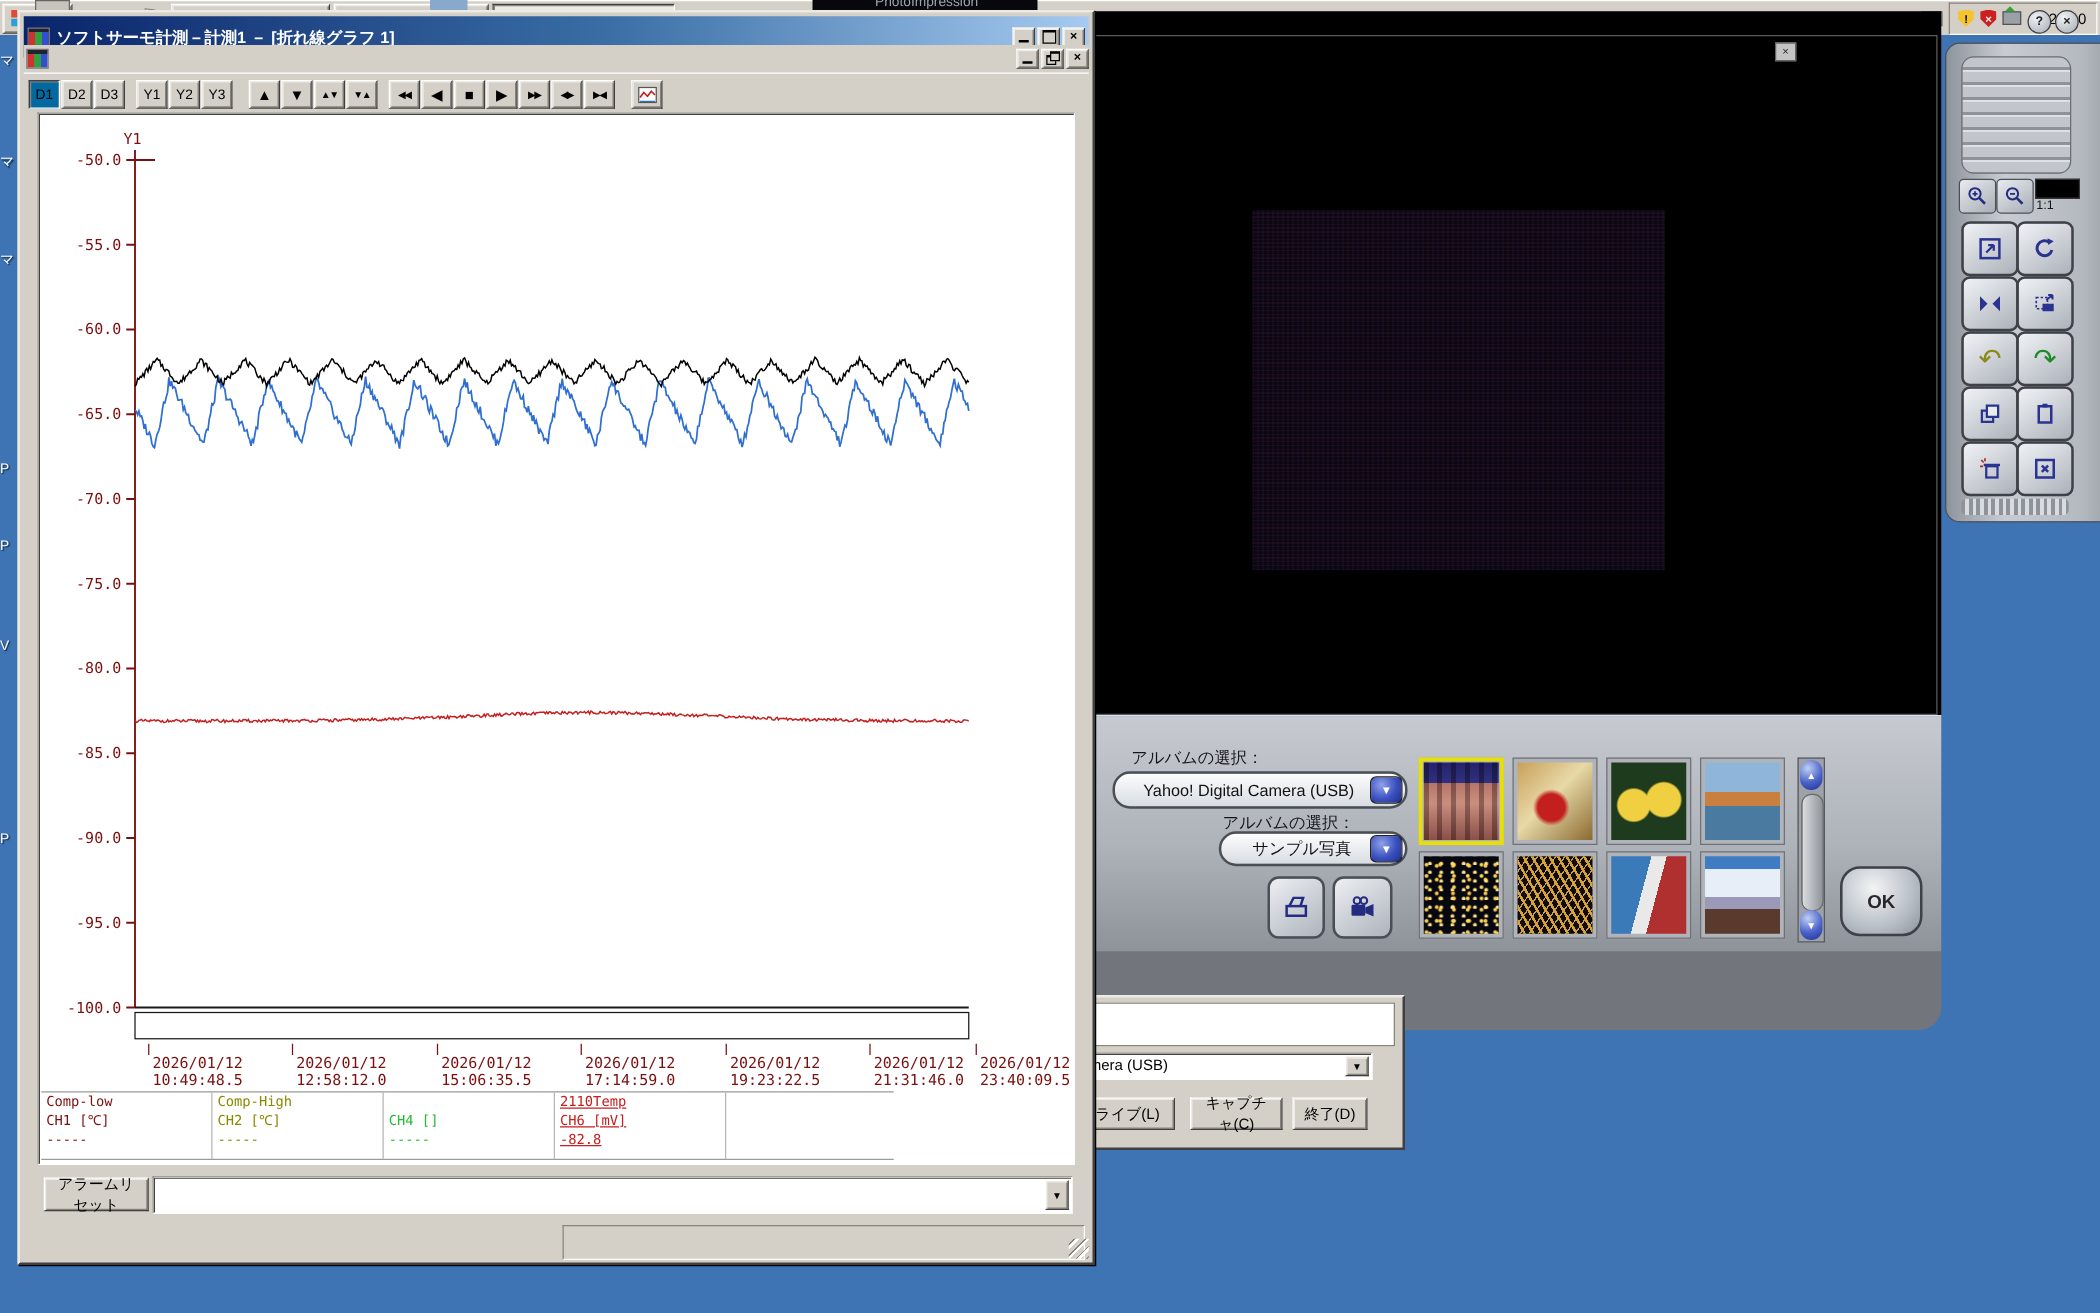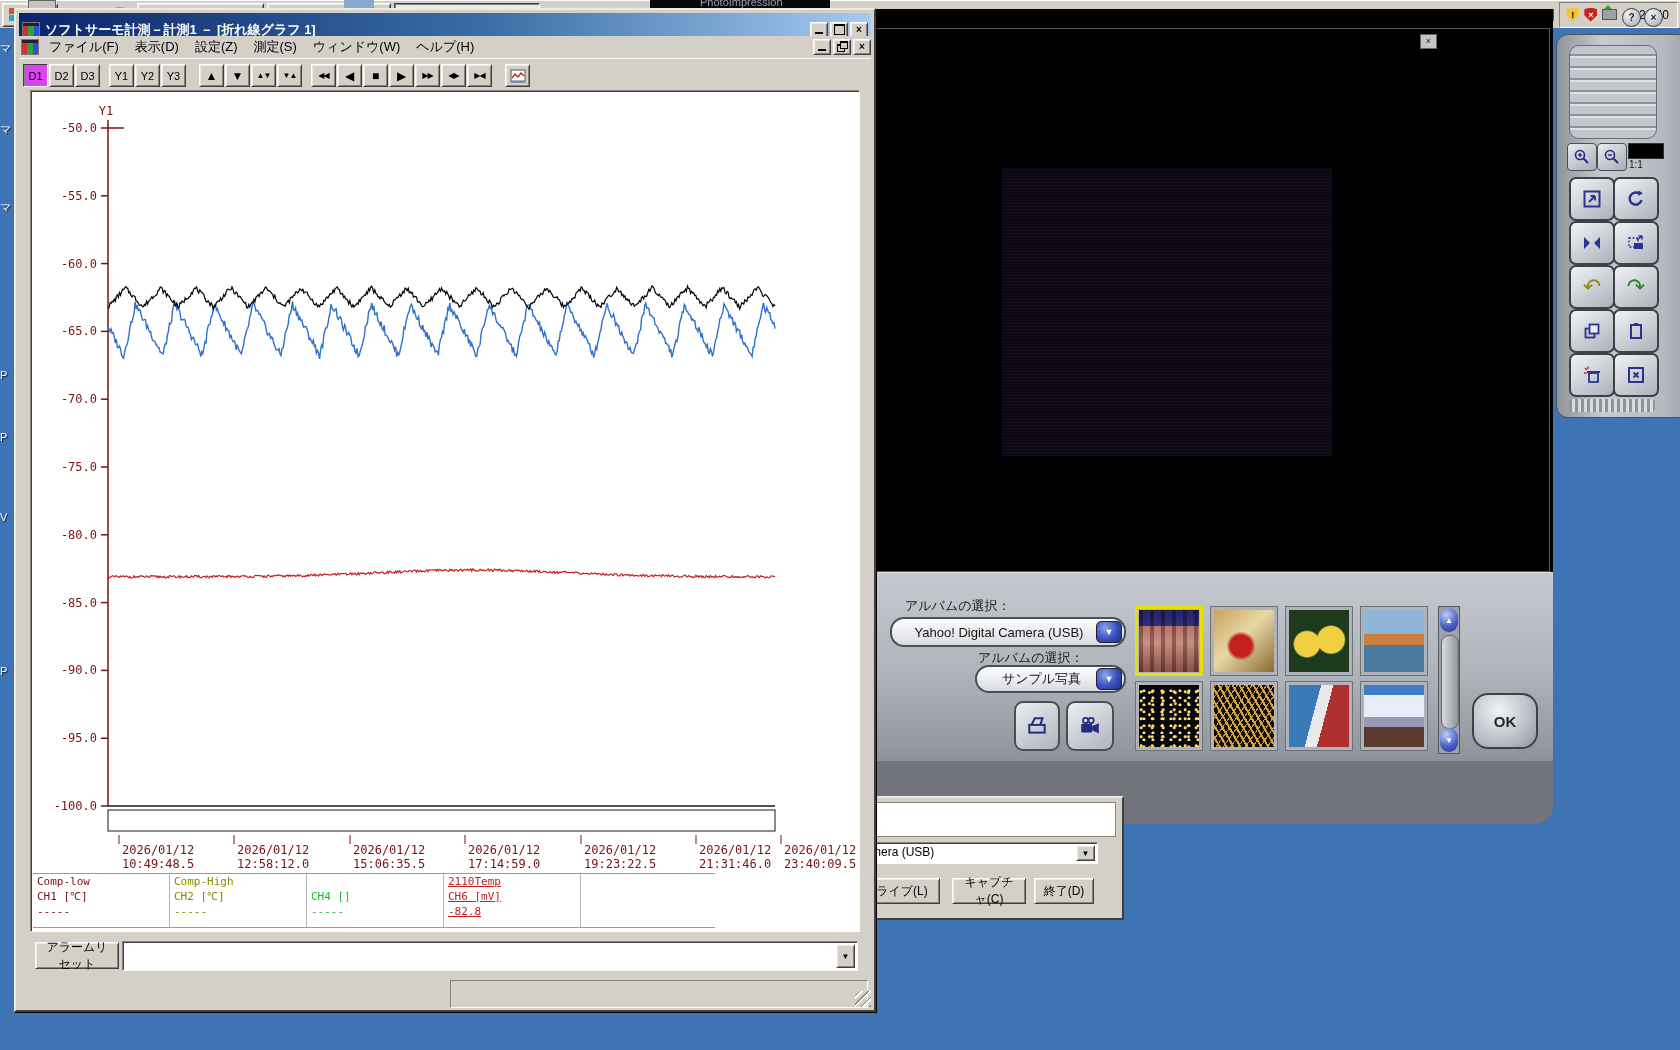--- a/index.html
+++ b/index.html
@@ -2,21 +2,21 @@
 <html><head>
 <meta charset="utf-8">
 <style>
   html,body{margin:0;padding:0;}
   body{width:1680px;height:1050px;overflow:hidden;position:relative;
        font-family:"Liberation Sans","DejaVu Sans",sans-serif;background:#3E74B4;}
   .abs{position:absolute;}
   
   .raised{background:#D4D0C8;border:1px solid;border-color:#FFFFFF #404040 #404040 #FFFFFF;
           box-shadow:inset 1px 1px 0 #ECEAE4, inset -1px -1px 0 #87837B;}
-  .pressed{background:#d946ef;border:1px solid;border-color:#404040 #FFFFFF #FFFFFF #404040;
+  .pressed{background:#0369a1;border:1px solid;border-color:#404040 #FFFFFF #FFFFFF #404040;
           box-shadow:inset 1px 1px 0 #87837B;}
   .sunken{background:#FFFFFF;border:1px solid;border-color:#87837B #FFFFFF #FFFFFF #87837B;
           box-shadow:inset 1px 1px 0 #404040;}
   .statuscell{border:1px solid;border-color:#87837B #FFFFFF #FFFFFF #87837B;background:#D4D0C8;
           font-size:12px;color:#000;padding:2px 6px;overflow:hidden;white-space:nowrap;}
   
   #thermo-win{left:14px;top:8px;width:858px;height:1000px;background:#D4D0C8;z-index:30;
       border:2px solid;border-color:#ECEAE4 #404040 #404040 #ECEAE4;box-shadow:1px 1px 0 #000;}
   #thermo-title{left:3px;top:3px;right:3px;height:33px;display:flex;align-items:center;
       background:linear-gradient(90deg,#0A246A 0%,#3A6EA5 55%,#A6CAF0 100%);padding:0 3px;}
@@ -359,28 +359,20 @@
     <span class="winbtn raised">
         <i class="ico-min"></i>
       </span>
     <span class="winbtn raised">
         <i class="ico-max"></i>
       </span>
     <span class="winbtn raised">×</span>
   </div>
   <div id="thermo-menubar" class="abs">
     <span class="appicon" style="margin:0 2px;"></span>
-    <span id="menu-items" style="display:flex;">
-        <span class="menu-item">ファイル(F)</span>
-        <span class="menu-item">表示(D)</span>
-        <span class="menu-item">設定(Z)</span>
-        <span class="menu-item">測定(S)</span>
-        <span class="menu-item">ウィンドウ(W)</span>
-        <span class="menu-item">ヘルプ(H)</span>
-      </span>
     <span id="mdi-btns">
       <span class="winbtn raised">
           <i class="ico-min"></i>
         </span>
       <span class="winbtn raised">
           <span class="ico-restore">
             <i class="b"></i>
             <i class="f"></i>
           </span>
         </span>

